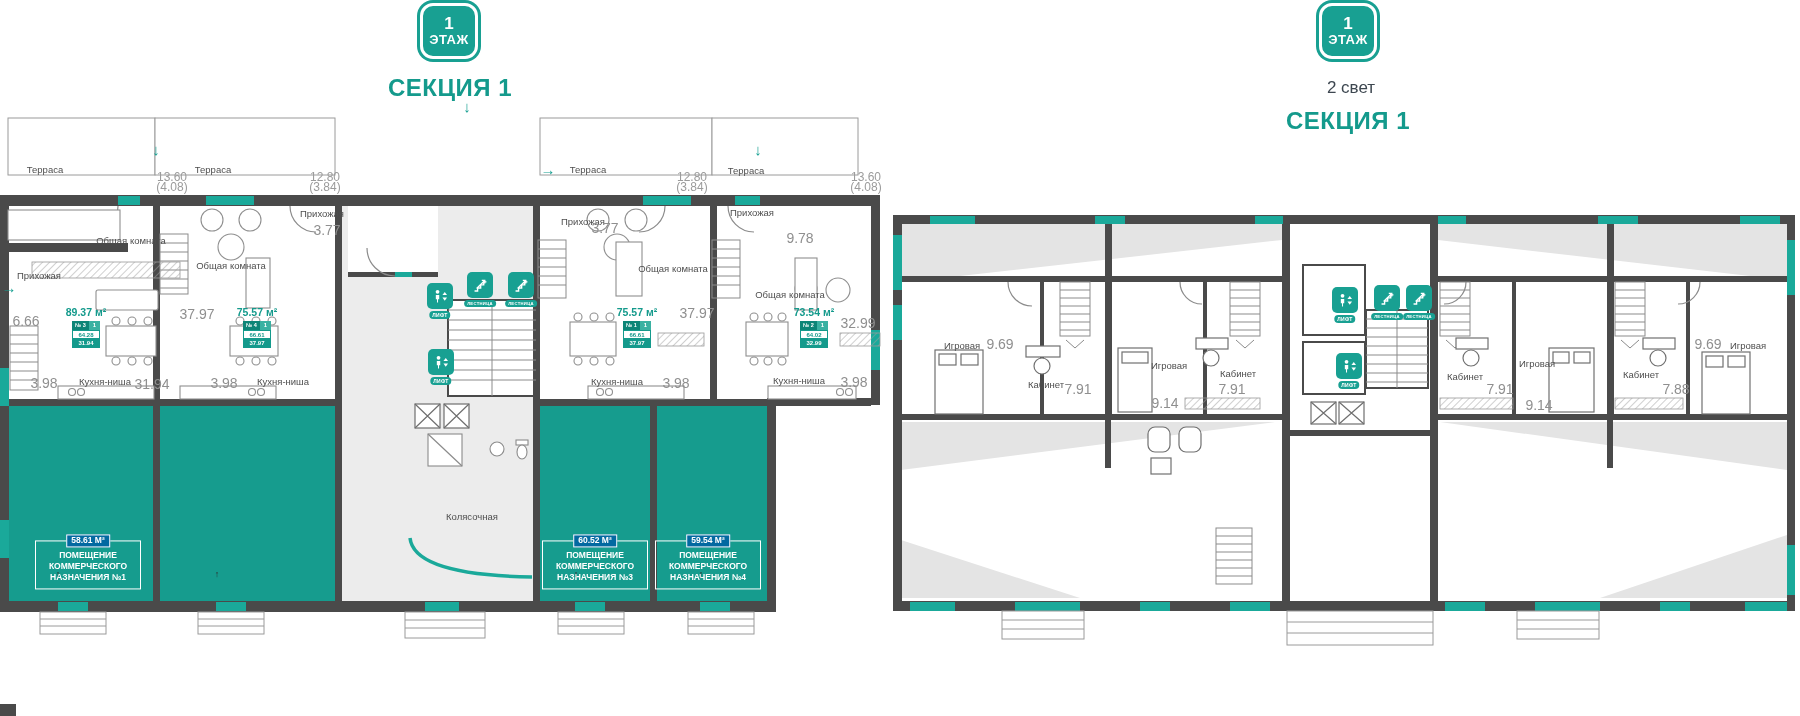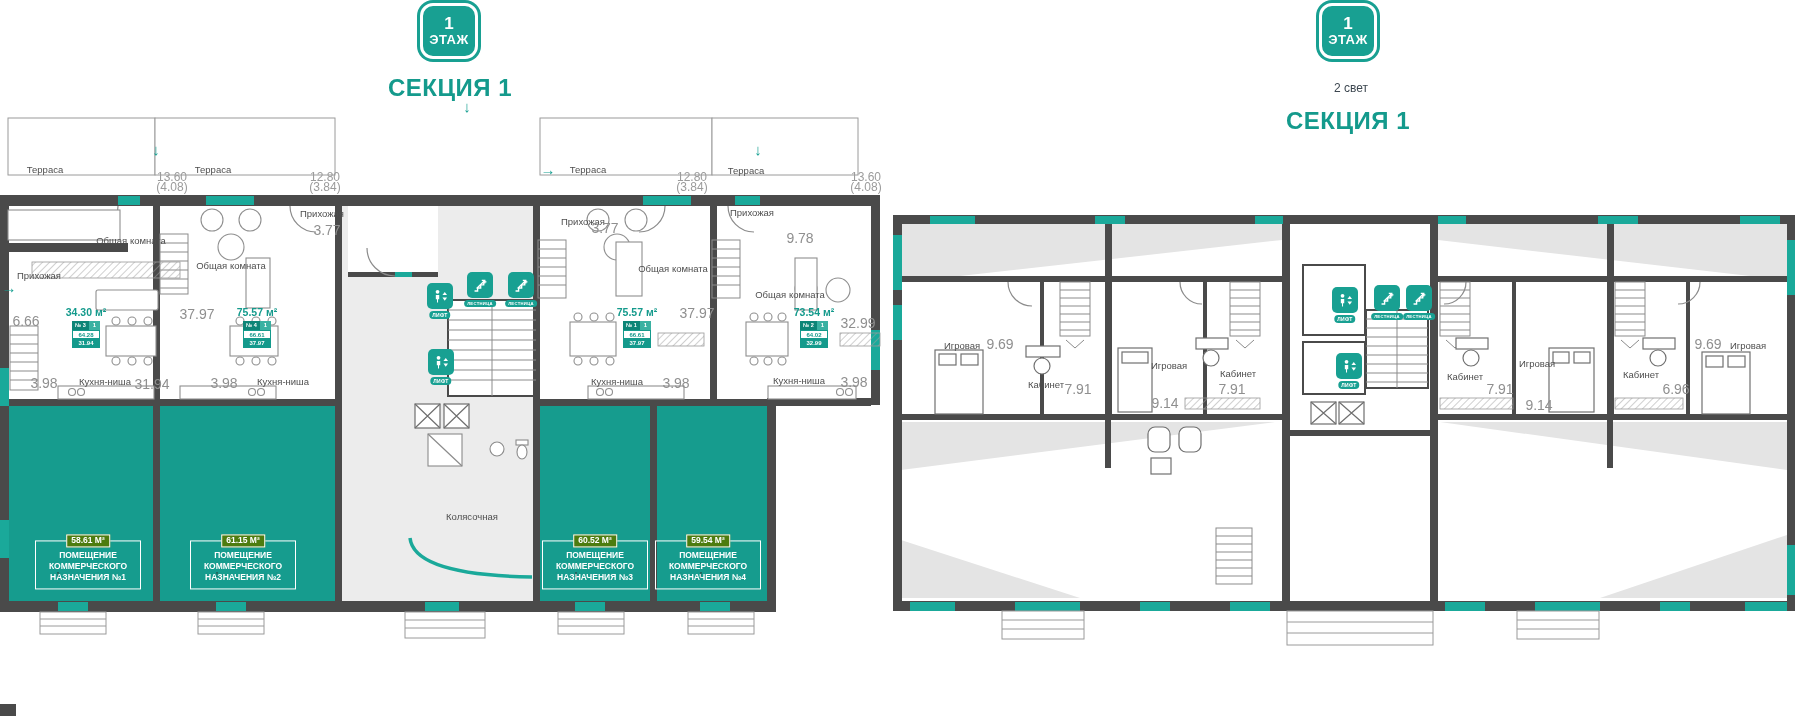--- a/index.html
+++ b/index.html
@@ -11,35 +11,35 @@
   .dim{position:absolute;transform:translate(-50%,-50%);font-size:12px;color:#9b9b9b;text-align:center;line-height:10px;}
   .area-teal{position:absolute;transform:translate(-50%,-50%);font-size:10.5px;font-weight:bold;color:#149a8c;white-space:nowrap;}
   .arr{position:absolute;transform:translate(-50%,-50%);color:#18a092;font-weight:bold;font-size:15px;}
   .uparr{position:absolute;transform:translate(-50%,-50%);color:#2e2e2e;font-size:9px;}
   .floor-badge{position:absolute;width:52px;height:50px;background:#18a092;border:3px solid #fff;
       box-shadow:0 0 0 3px #18a092;border-radius:13px;color:#fff;text-align:center;font-weight:bold;
       display:flex;flex-direction:column;justify-content:center;line-height:1.05;}
   .fb-num{font-size:17px;}
   .fb-word{font-size:13px;letter-spacing:.5px;}
   .section-title{position:absolute;transform:translate(-50%,-50%);font-size:24px;font-weight:bold;color:#149a8c;letter-spacing:.5px;white-space:nowrap;}
-  .light-note{position:absolute;transform:translate(-50%,-50%);font-size:12px;color:#3d4750;white-space:nowrap;}
+  .light-note{position:absolute;transform:translate(-50%,-50%);font-size:17px;color:#3d4750;white-space:nowrap;}
   .apt-badge{position:absolute;width:28px;font-weight:bold;text-align:center;line-height:9px;cursor:pointer;}
   .apt-badge .r1{display:flex;height:9px;}
   .apt-badge .r1 .no{flex:1.5;background:#0d8577;color:#fff;font-size:5.5px;line-height:9px;}
   .apt-badge .r1 .rm{flex:1;background:#3ab1a2;color:#fff;font-size:6px;line-height:9px;}
   .apt-badge .r2{height:9px;background:#fff;border:1px solid #149a8c;box-sizing:border-box;color:#149a8c;font-size:6px;line-height:8px;}
   .apt-badge .r3{height:9px;background:#149a8c;color:#fff;font-size:6px;line-height:9px;}
   .tile{position:absolute;width:26px;height:26px;background:#18a092;border-radius:5px;
         display:flex;align-items:center;justify-content:center;}
   .pill{position:absolute;transform:translate(-50%,0);background:#18a092;color:#fff;font-size:4.2px;
         font-weight:bold;padding:1px 3px;border-radius:4px;text-transform:uppercase;letter-spacing:.3px;white-space:nowrap;}
   .combox{position:absolute;transform:translate(-50%,-50%);width:100px;border:1.5px solid #fff;color:#fff;
         text-align:center;font-size:8.5px;font-weight:bold;text-transform:uppercase;
         padding:9px 2px 5px;line-height:1.3;cursor:pointer;}
-  .combox .carea{position:absolute;top:-7px;left:50%;transform:translateX(-50%);background:#4d7c0f;
+  .combox .carea{position:absolute;top:-7px;left:50%;transform:translateX(-50%);background:#0369a1;
         border:1.5px solid #fff;padding:0 4px;font-size:8.5px;white-space:nowrap;}
 </style>
 </head>
 <body>
 
 <div class="stage">
 
 <svg class="plan-svg" width="1800" height="716" viewBox="0 0 1800 716">
   <defs>
     <pattern id="hatch" width="5" height="5" patternUnits="userSpaceOnUse" patternTransform="rotate(45)">
@@ -344,21 +344,21 @@
   <div class="fb-word">ЭТАЖ</div>
 </div>
 <div class="light-note" style="left:1351px;top:88px">2 свет</div>
 <div class="section-title" style="left:1348px;top:121px">СЕКЦИЯ 1</div>
 
 <div class="lbl" style="left:45px;top:169px">Терраса</div>
 <div class="dim" style="left:172px;top:182px"><span>13.60</span><br><span>(4.08)</span></div>
 <div class="lbl" style="left:39px;top:275px">Прихожая</div>
 <div class="num" style="left:26px;top:321px">6.66</div>
 <div class="lbl" style="left:131px;top:240px">Общая комната</div>
-<div class="area-teal" style="left:86px;top:312px">34.30 м²</div>
+<div class="area-teal" style="left:86px;top:312px">89.37 м²</div>
 <div class="apt-badge" style="left:72px;top:321px">
   <div class="r1">
         <span class="no">№ 3</span>
         <span class="rm">1</span>
       </div>
   <div class="r2">64.28</div>
   <div class="r3">31.94</div>
 </div>
 <div class="lbl" style="left:105px;top:381px">Кухня-ниша</div>
 <div class="num" style="left:44px;top:383px">3.98</div>
@@ -455,24 +455,20 @@
         </g>
       </svg>
 </div>
 <div class="pill" style="left:441px;top:377px;font-size:5px">лифт</div>
 <div class="lbl" style="left:472px;top:516px">Колясочная</div>
 
 <div class="combox" style="left:88px;top:565px">
   <div class="carea">58.61 м²</div>
   <div>ПОМЕЩЕНИЕ КОММЕРЧЕСКОГО НАЗНАЧЕНИЯ №1</div>
 </div>
-<div class="combox" style="left:243px;top:565px">
-  <div class="carea">61.15 м²</div>
-  <div>ПОМЕЩЕНИЕ КОММЕРЧЕСКОГО НАЗНАЧЕНИЯ №2</div>
-</div>
 <div class="combox" style="left:595px;top:565px">
   <div class="carea">60.52 м²</div>
   <div>ПОМЕЩЕНИЕ КОММЕРЧЕСКОГО НАЗНАЧЕНИЯ №3</div>
 </div>
 <div class="combox" style="left:708px;top:565px">
   <div class="carea">59.54 м²</div>
   <div>ПОМЕЩЕНИЕ КОММЕРЧЕСКОГО НАЗНАЧЕНИЯ №4</div>
 </div>
 
 <div class="arr" style="left:156px;top:149px">↓</div>
@@ -491,21 +487,21 @@
 <div class="num" style="left:1078px;top:389px">7.91</div>
 <div class="lbl" style="left:1169px;top:365px">Игровая</div>
 <div class="num" style="left:1165px;top:403px">9.14</div>
 <div class="lbl" style="left:1238px;top:373px">Кабинет</div>
 <div class="num" style="left:1232px;top:389px">7.91</div>
 <div class="lbl" style="left:1465px;top:376px">Кабинет</div>
 <div class="num" style="left:1500px;top:389px">7.91</div>
 <div class="lbl" style="left:1537px;top:363px">Игровая</div>
 <div class="num" style="left:1539px;top:405px">9.14</div>
 <div class="lbl" style="left:1641px;top:374px">Кабинет</div>
-<div class="num" style="left:1676px;top:389px">6.96</div>
+<div class="num" style="left:1676px;top:389px">7.88</div>
 <div class="lbl" style="left:1748px;top:345px">Игровая</div>
 <div class="num" style="left:1708px;top:344px">9.69</div>
 
 <div class="tile" style="left:1332px;top:287px">
   <svg width="17" height="17" viewBox="0 0 20 20">
         <g fill="#fff">
           <circle cx="6.5" cy="4.5" r="2.2"></circle>
           <path d="M4.5 8.2h4v5H7.1v4H5.9v-4H4.5z"></path>
           <path d="M12.3 8.3l2.7-3.7 2.7 3.7z"></path>
           <path d="M12.3 11.3l2.7 3.7 2.7-3.7z"></path>

